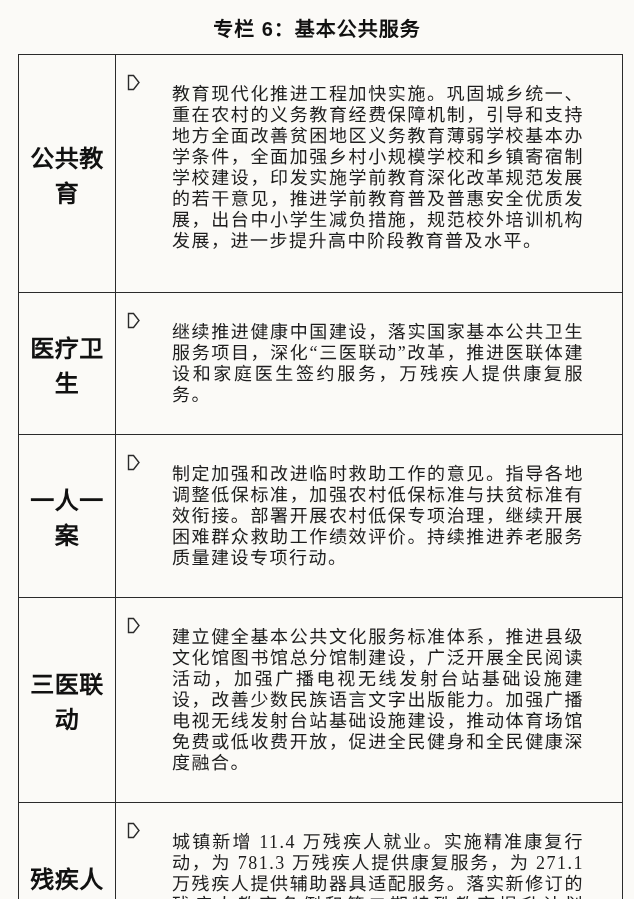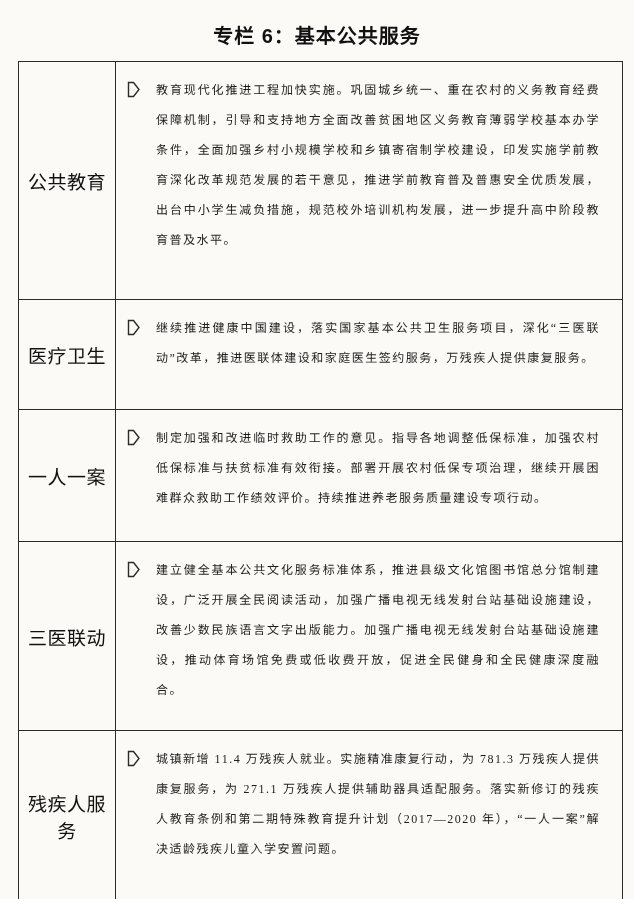--- a/index.html
+++ b/index.html
@@ -11,21 +11,21 @@
     height: 899px;
     background: #fbfaf7;
     color: #1d1d1d;
     font-family: "Liberation Serif", "DejaVu Serif", serif;
     overflow: hidden;
   }
   .page {
     width: 634px;
     height: 899px;
     box-sizing: border-box;
-    padding-top: 20px;
+    padding-top: 13px;
   }
   .page-title {
     text-align: center;
     font-family: "Liberation Sans", "DejaVu Sans", sans-serif;
     font-weight: bold;
     font-size: 20px;
     letter-spacing: 1px;
     margin: 0 0 12px 0;
     color: #111;
   }
@@ -36,22 +36,22 @@
     margin-left: 18px;
   }
   table.services-table, .services-table td {
     border: 1.6px solid #2b2b2b;
   }
   .label-col { width: 97px; }
   .label-cell {
     text-align: center;
     vertical-align: middle;
     font-family: "Liberation Sans", "DejaVu Sans", sans-serif;
-    font-weight: normal;
-    font-size: 19px;
+    font-weight: bold;
+    font-size: 24px;
     letter-spacing: 0.5px;
     color: #111;
     padding: 0 2px;
   }
   .content-cell {
     vertical-align: top;
     padding: 13px 22px 12px 10px;
   }
   .content-inner {
     display: flex;
@@ -59,23 +59,23 @@
   }
   .bullet {
     flex: 0 0 auto;
     width: 15px;
     margin-top: 6px;
     margin-right: 15px;
   }
   .bullet svg { display: block; }
   .row-text {
     flex: 1 1 auto;
-    margin: 0;
-    font-size: 12px;
-    line-height: 30px;
+    margin: 16px;
+    font-size: 18px;
+    line-height: 21px;
     letter-spacing: 1.5px;
     text-align: justify;
     text-align-last: left;
     color: #1d1d1d;
   }
   tr.r1 { height: 238px; }
   tr.r2 { height: 110px; }
   tr.r3 { height: 132px; }
   tr.r4 { height: 189px; }
   tr.r5 { height: 170px; }

